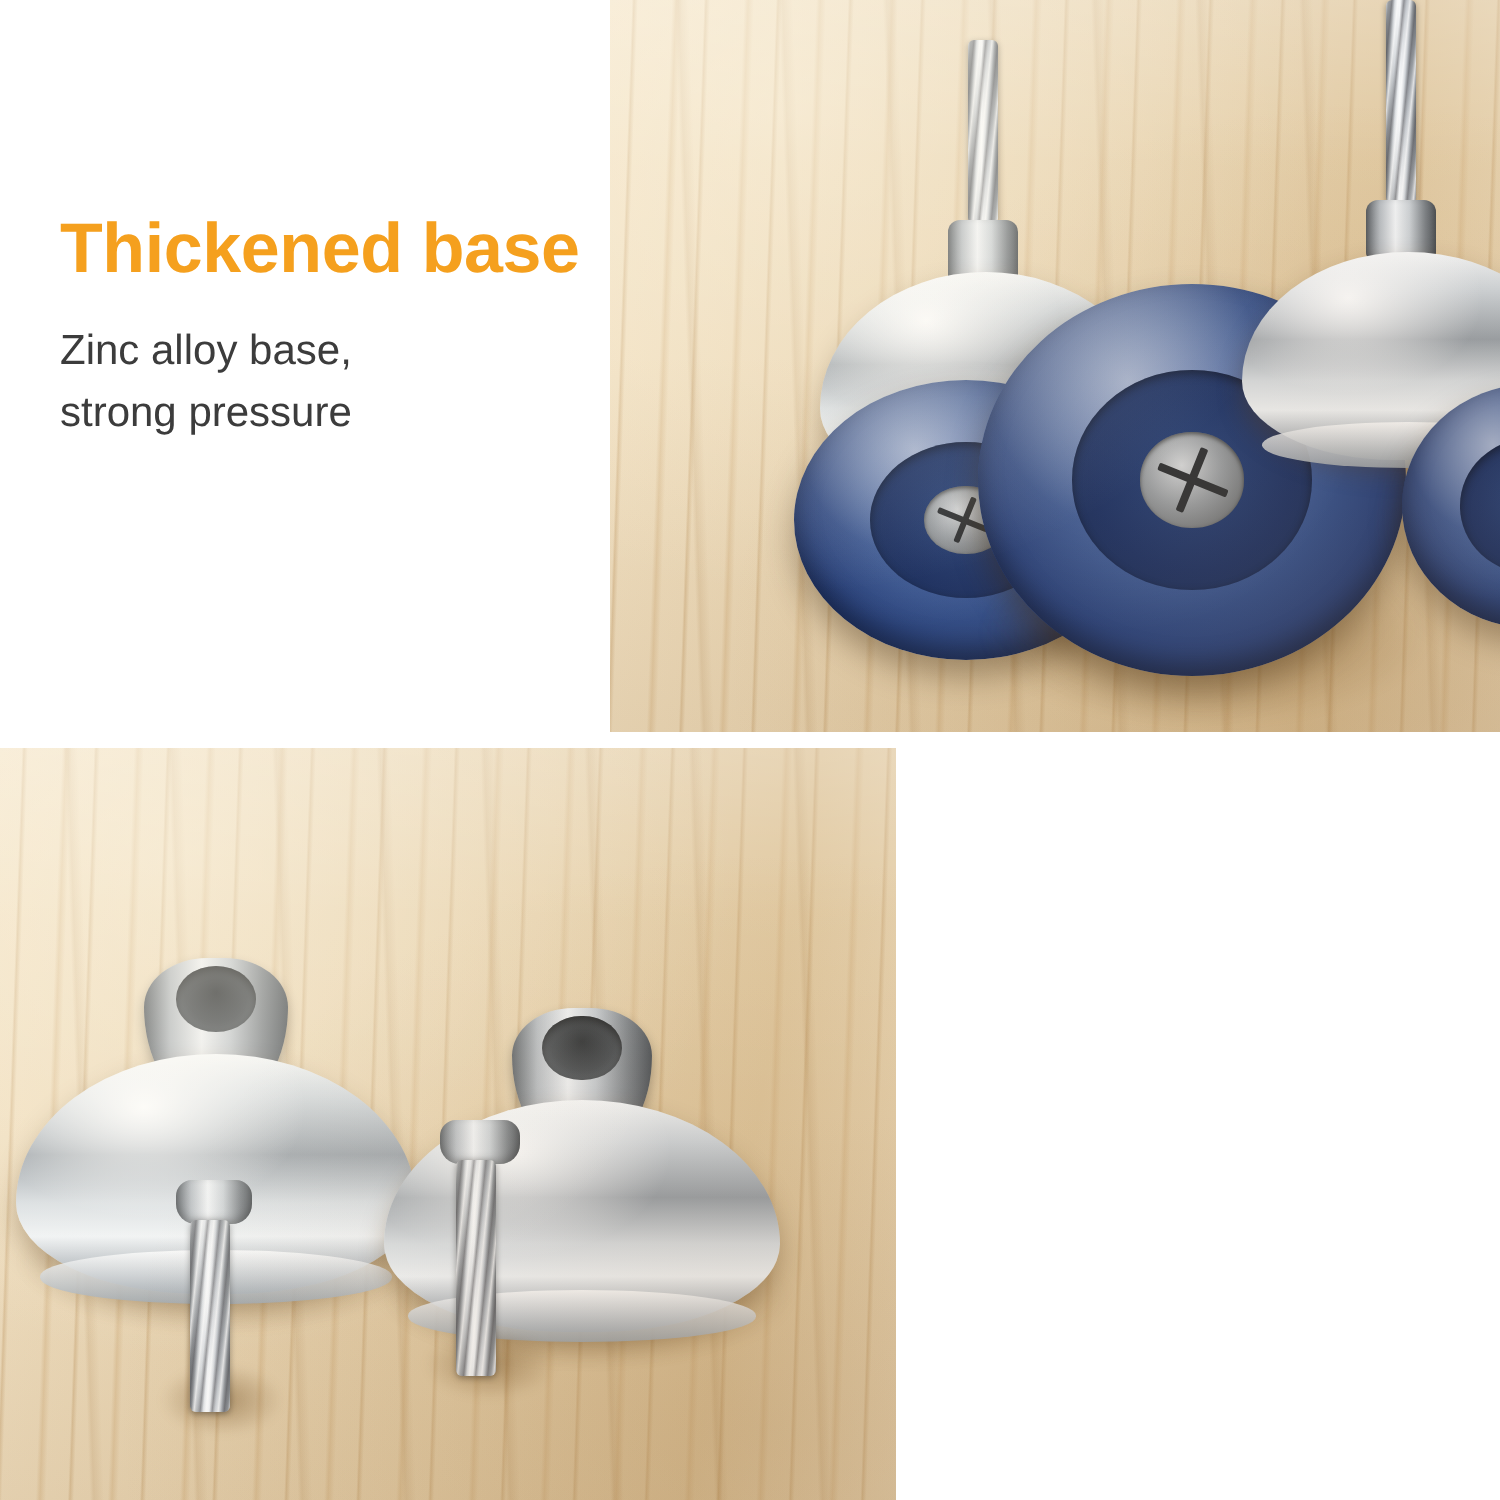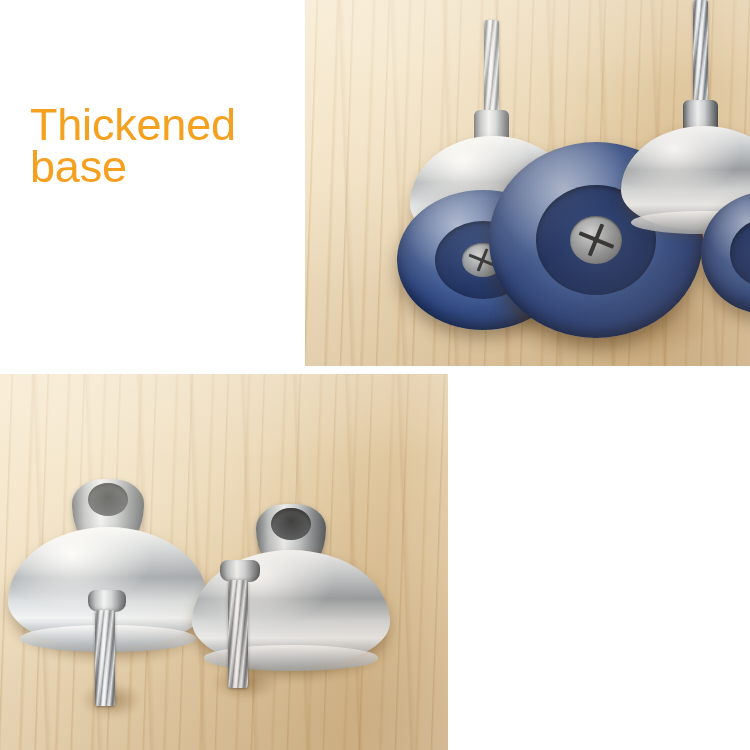--- a/index.html
+++ b/index.html
@@ -67,23 +67,23 @@
       radial-gradient(ellipse at 85% 90%, rgba(150,105,55,0.18) 0%, rgba(150,105,55,0) 60%);
     pointer-events: none;
   }
 
   
   .text-block { position: absolute; }
   .text-top    { left: 30px; top: 104px; width: 280px; }
 
   .headline {
     color: #f5a01e;
-    font-size: 45px;
+    font-size: 35px;
     line-height: 42px;
-    font-weight: 400;
+    font-weight: 700;
     letter-spacing: -0.2px;
     white-space: pre-line;
   }
   .subtext {
     margin-top: 14px;
     color: #3c3c3c;
     font-size: 21px;
     line-height: 31px;
     font-weight: 400;
     white-space: pre-line;
@@ -225,20 +225,22 @@
       <div class="part" style="left:396px; top:192px; width:80px; height:130px;">
         <div class="pad" style="left:0px; top:0px; width:130px; height:122px;">
           <div class="pad-ring"></div>
         </div>
       </div>
 
     </div>
 
     <div class="text-block text-top">
       <div class="headline">Thickened base</div>
+      <div class="subtext">Zinc alloy base,
+strong pressure</div>
     </div>
   </div>
 
   <div class="divider-h"></div>
 
   <div class="panel panel-bottom">
 
     <div class="wood wood-bottom" style="left:0; top:0; width:448px; height:376px;">
 
       <div class="part" style="left:8px; top:105px; width:210px; height:210px;">

